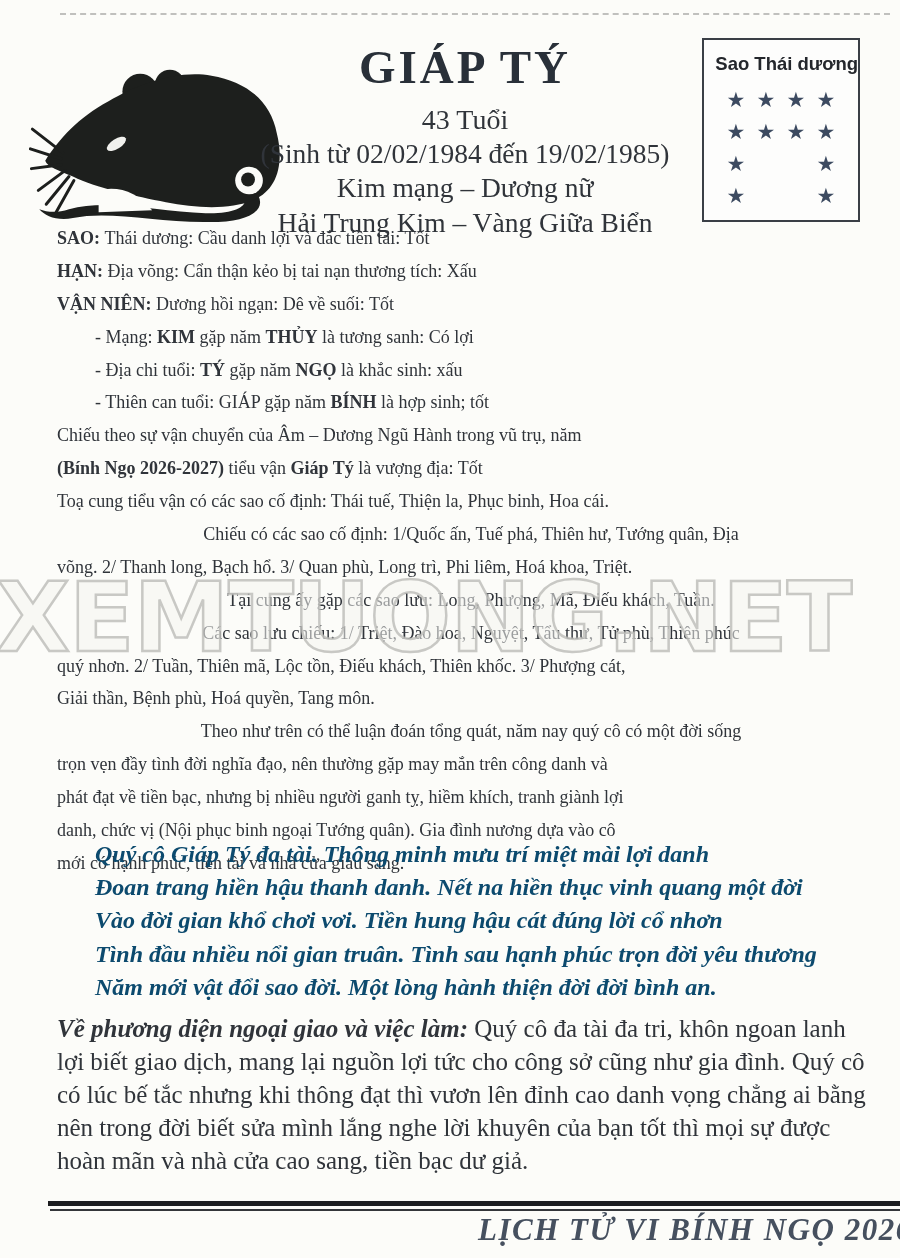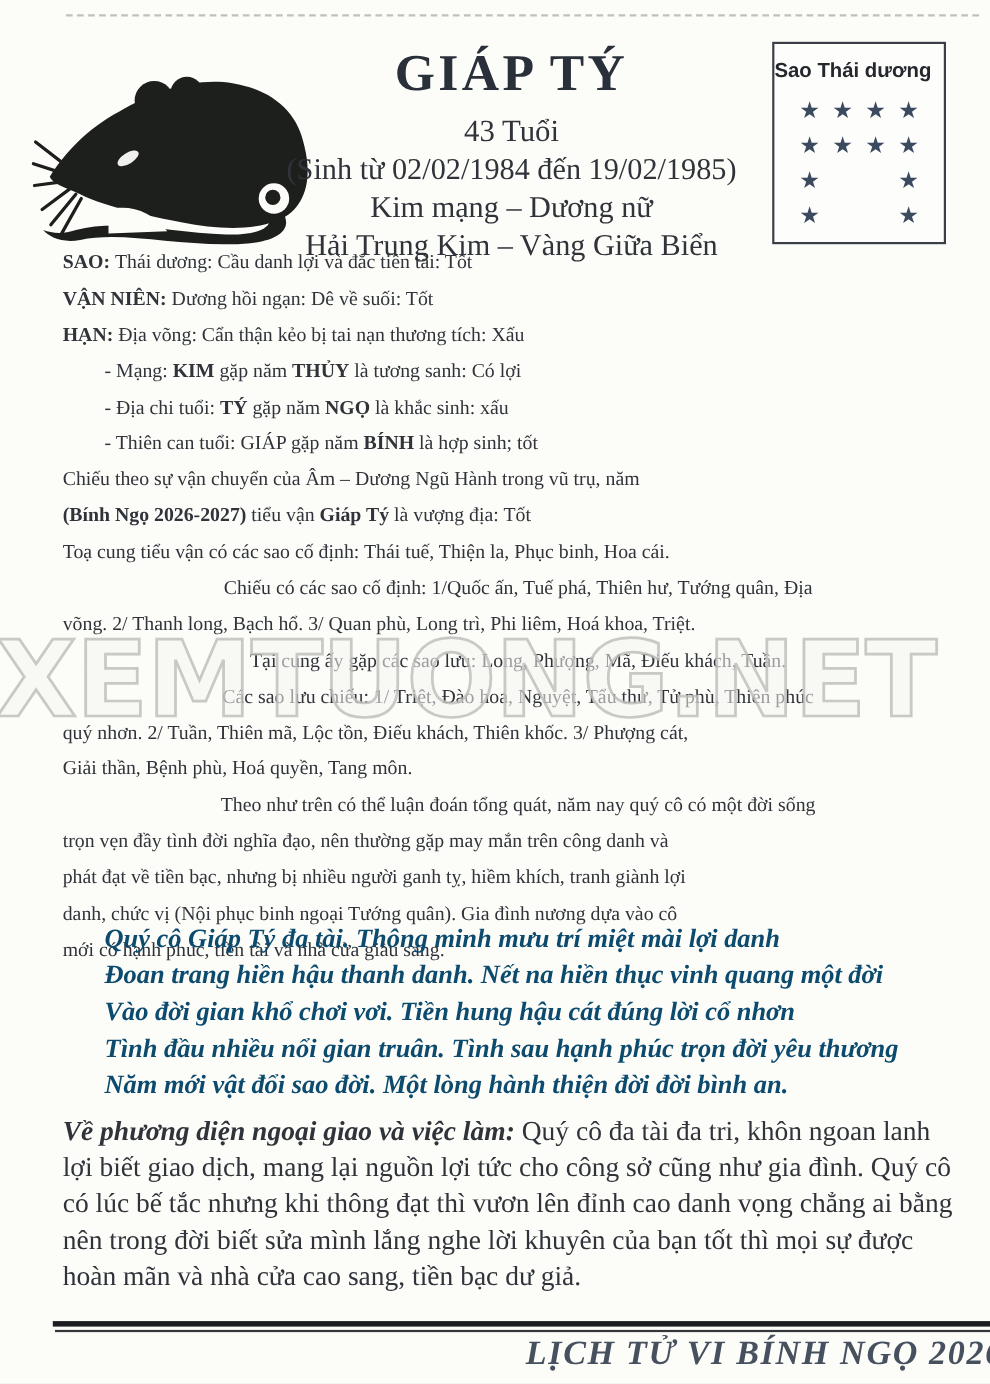--- a/index.html
+++ b/index.html
@@ -9,21 +9,21 @@
         border-top:2px dashed rgba(120,120,118,0.45);}
   .rat{position:absolute;left:28px;top:42px;width:262px;height:186px;}
   .header{position:absolute;left:215px;top:42px;width:500px;text-align:center;line-height:1.18;}
   .title{font-size:47px;font-weight:bold;letter-spacing:3px;color:#293039;line-height:1.1;}
   .age{font-size:28px;margin-top:9px;}
   .birth{font-size:27.5px;margin-top:2px;}
   .menh{font-size:27.5px;margin-top:2px;}
   .star-box{position:absolute;left:702px;top:38px;width:158px;height:184px;
         border:2px solid #3a3f46;background:#fdfdfc;box-sizing:border-box;}
   .star-box-title{font-family:"Liberation Sans",sans-serif;font-weight:bold;font-size:18.5px;
-        text-align:left;margin-top:13px;color:#24272c;}
+        text-align:right;margin-top:13px;color:#24272c;}
   .star-rows{margin-top:13px;display:flex;flex-direction:column;gap:8px;padding:0 20px;}
   .star-row{display:flex;justify-content:space-between;height:24px;}
   .star{width:24px;text-align:center;font-size:21px;line-height:24px;color:#3c4a60;}
   .body-block{position:absolute;left:57px;top:222px;width:800px;font-size:18px;
         line-height:32.9px;white-space:nowrap;z-index:1;}
   .line{height:32.9px;}
   .line.ind1{padding-left:28px;text-align:center;}
   .line.ind2{padding-left:38px;}
   .verse-block{position:absolute;left:95px;top:838px;width:790px;font-size:24px;line-height:33.2px;
         font-weight:bold;font-style:italic;color:#0c4a6e;white-space:nowrap;z-index:1;}
@@ -118,22 +118,22 @@
           <span class="star">★</span>
           <span class="star"></span>
           <span class="star"></span>
           <span class="star">★</span>
         </div>
       </div>
   </div>
 
   <div class="body-block">
       <div class="line ind0"><span style="font-weight: bold;">SAO: </span><span>Thái dương: Cầu danh lợi và đắc tiền tài: Tốt</span></div>
+      <div class="line ind0"><span style="font-weight: bold;">HẠN: </span><span>Địa võng: Cẩn thận kẻo bị tai nạn thương tích: Xấu</span></div>
       <div class="line ind0"><span style="font-weight: bold;">VẬN NIÊN: </span><span>Dương hồi ngạn: Dê về suối: Tốt</span></div>
-      <div class="line ind0"><span style="font-weight: bold;">HẠN: </span><span>Địa võng: Cẩn thận kẻo bị tai nạn thương tích: Xấu</span></div>
       <div class="line ind2"><span>- Mạng: </span><span style="font-weight: bold;">KIM</span><span> gặp năm </span><span style="font-weight: bold;">THỦY</span><span> là tương sanh: Có lợi</span></div>
       <div class="line ind2"><span>- Địa chi tuổi: </span><span style="font-weight: bold;">TÝ</span><span> gặp năm </span><span style="font-weight: bold;">NGỌ</span><span> là khắc sinh: xấu</span></div>
       <div class="line ind2"><span>- Thiên can tuổi: </span><span style="font-weight: normal;">GIÁP</span><span> gặp năm </span><span style="font-weight: bold;">BÍNH</span><span>  là hợp sinh; tốt</span></div>
       <div class="line ind0"><span>Chiếu theo sự vận chuyển của Âm – Dương Ngũ Hành trong vũ trụ, năm</span></div>
       <div class="line ind0"><span style="font-weight: bold;">(Bính Ngọ 2026-2027)</span><span> tiểu vận </span><span style="font-weight: bold;">Giáp Tý</span><span> là vượng địa: Tốt</span></div>
       <div class="line ind0"><span>Toạ cung tiểu vận có các sao cố định: Thái tuế, Thiện la, Phục binh, Hoa cái.</span></div>
       <div class="line ind1"><span>Chiếu có các sao cố định: 1/Quốc ấn, Tuế phá, Thiên hư, Tướng quân, Địa</span></div>
       <div class="line ind0"><span>võng. 2/ Thanh long, Bạch hổ. 3/ Quan phù, Long trì, Phi liêm, Hoá khoa, Triệt.</span></div>
       <div class="line ind1"><span>Tại cung ấy gặp các sao lưu: Long, Phượng, Mã, Điếu khách, Tuần.</span></div>
       <div class="line ind1"><span>Các sao lưu chiếu: 1/ Triệt, Đào hoa, Nguyệt, Tẩu thư, Tử phù, Thiên phúc</span></div>

